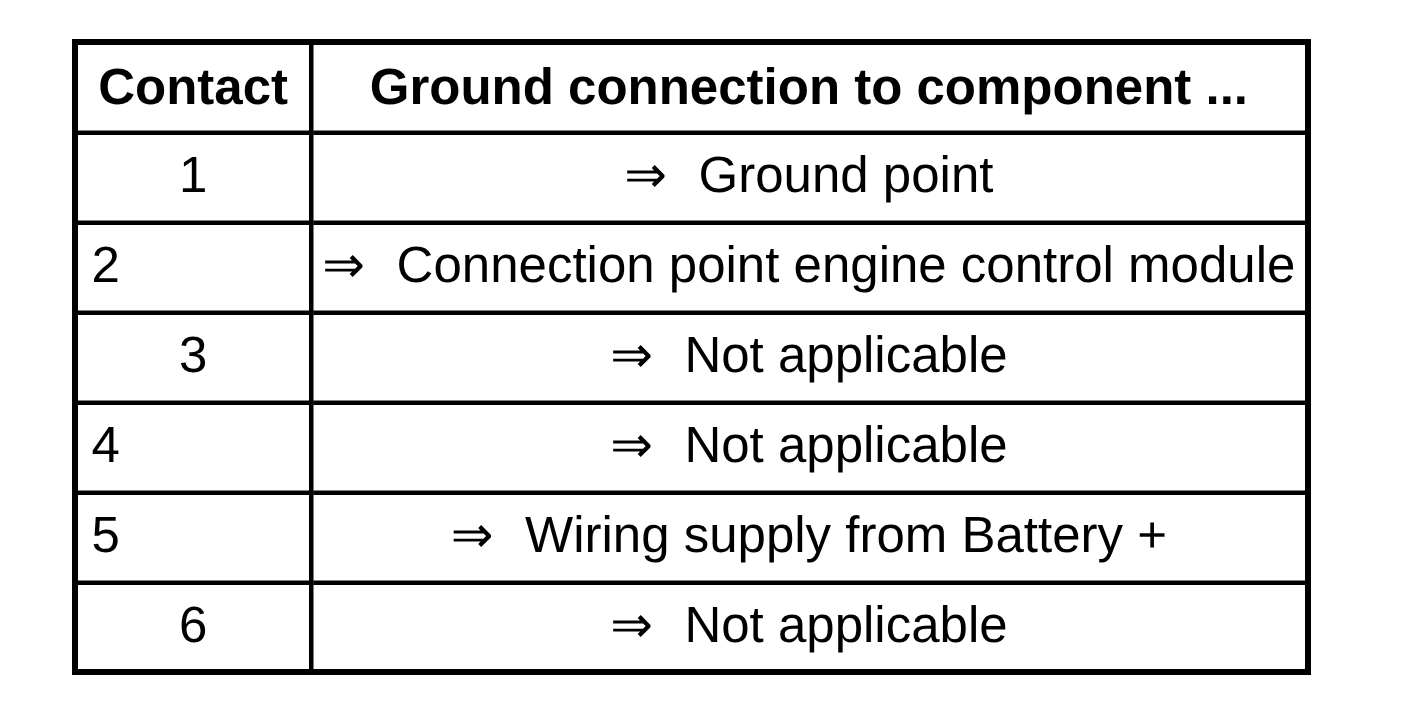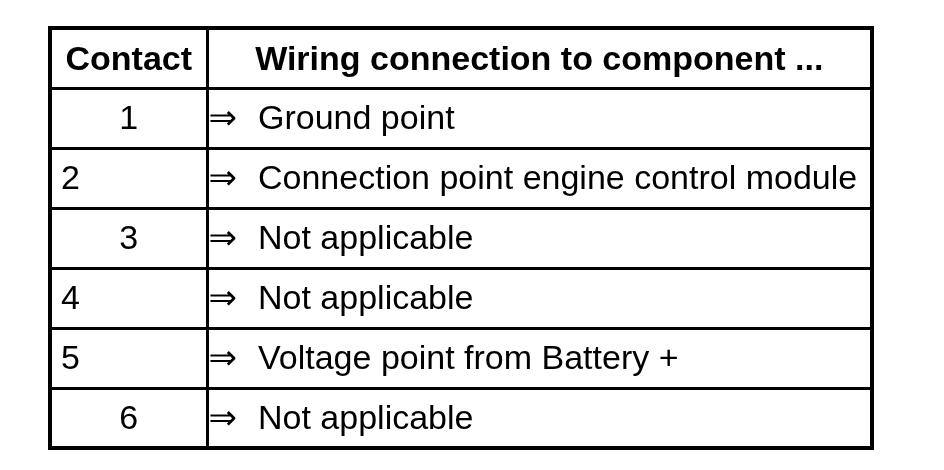--- a/index.html
+++ b/index.html
@@ -49,40 +49,40 @@
   .col-contact { width: 157px; }
   th.header-cell {
     font-weight: bold;
     text-align: center;
   }
   th.header-contact {
     text-align: center;
   }
   td.contact-cell.center { text-align: center; }
   td.contact-cell.left   { text-align: left; padding-left: 9px; }
-  td.desc-cell { padding-left: 9px; text-align: left; }
+  td.desc-cell { padding-left: 9px; text-align: center; }
   td.desc-cell .arrow {
     display: inline-block;
     margin-right: 21px;
   }
 </style>
 </head>
 <body>
 
 <div class="page">
   <div class="table-wrap">
     <table class="wiring-table">
       <colgroup>
         <col class="col-contact">
         <col class="col-desc">
       </colgroup>
       <thead>
         <tr>
           <th class="header-cell header-contact">Contact</th>
-          <th class="header-cell">Wiring connection to component ...</th>
+          <th class="header-cell">Ground connection to component ...</th>
         </tr>
       </thead>
       <tbody>
           <tr>
     <td class="contact-cell center">1</td>
     <td class="desc-cell">
       <span class="arrow">⇒</span><span>Ground point</span>
     </td>
   </tr>
           <tr>
@@ -99,21 +99,21 @@
   </tr>
           <tr>
     <td class="contact-cell left">4</td>
     <td class="desc-cell">
       <span class="arrow">⇒</span><span>Not applicable</span>
     </td>
   </tr>
           <tr>
     <td class="contact-cell left">5</td>
     <td class="desc-cell">
-      <span class="arrow">⇒</span><span>Voltage point from Battery +</span>
+      <span class="arrow">⇒</span><span>Wiring supply from Battery +</span>
     </td>
   </tr>
           <tr>
     <td class="contact-cell center">6</td>
     <td class="desc-cell">
       <span class="arrow">⇒</span><span>Not applicable</span>
     </td>
   </tr>
         </tbody>
     </table>

